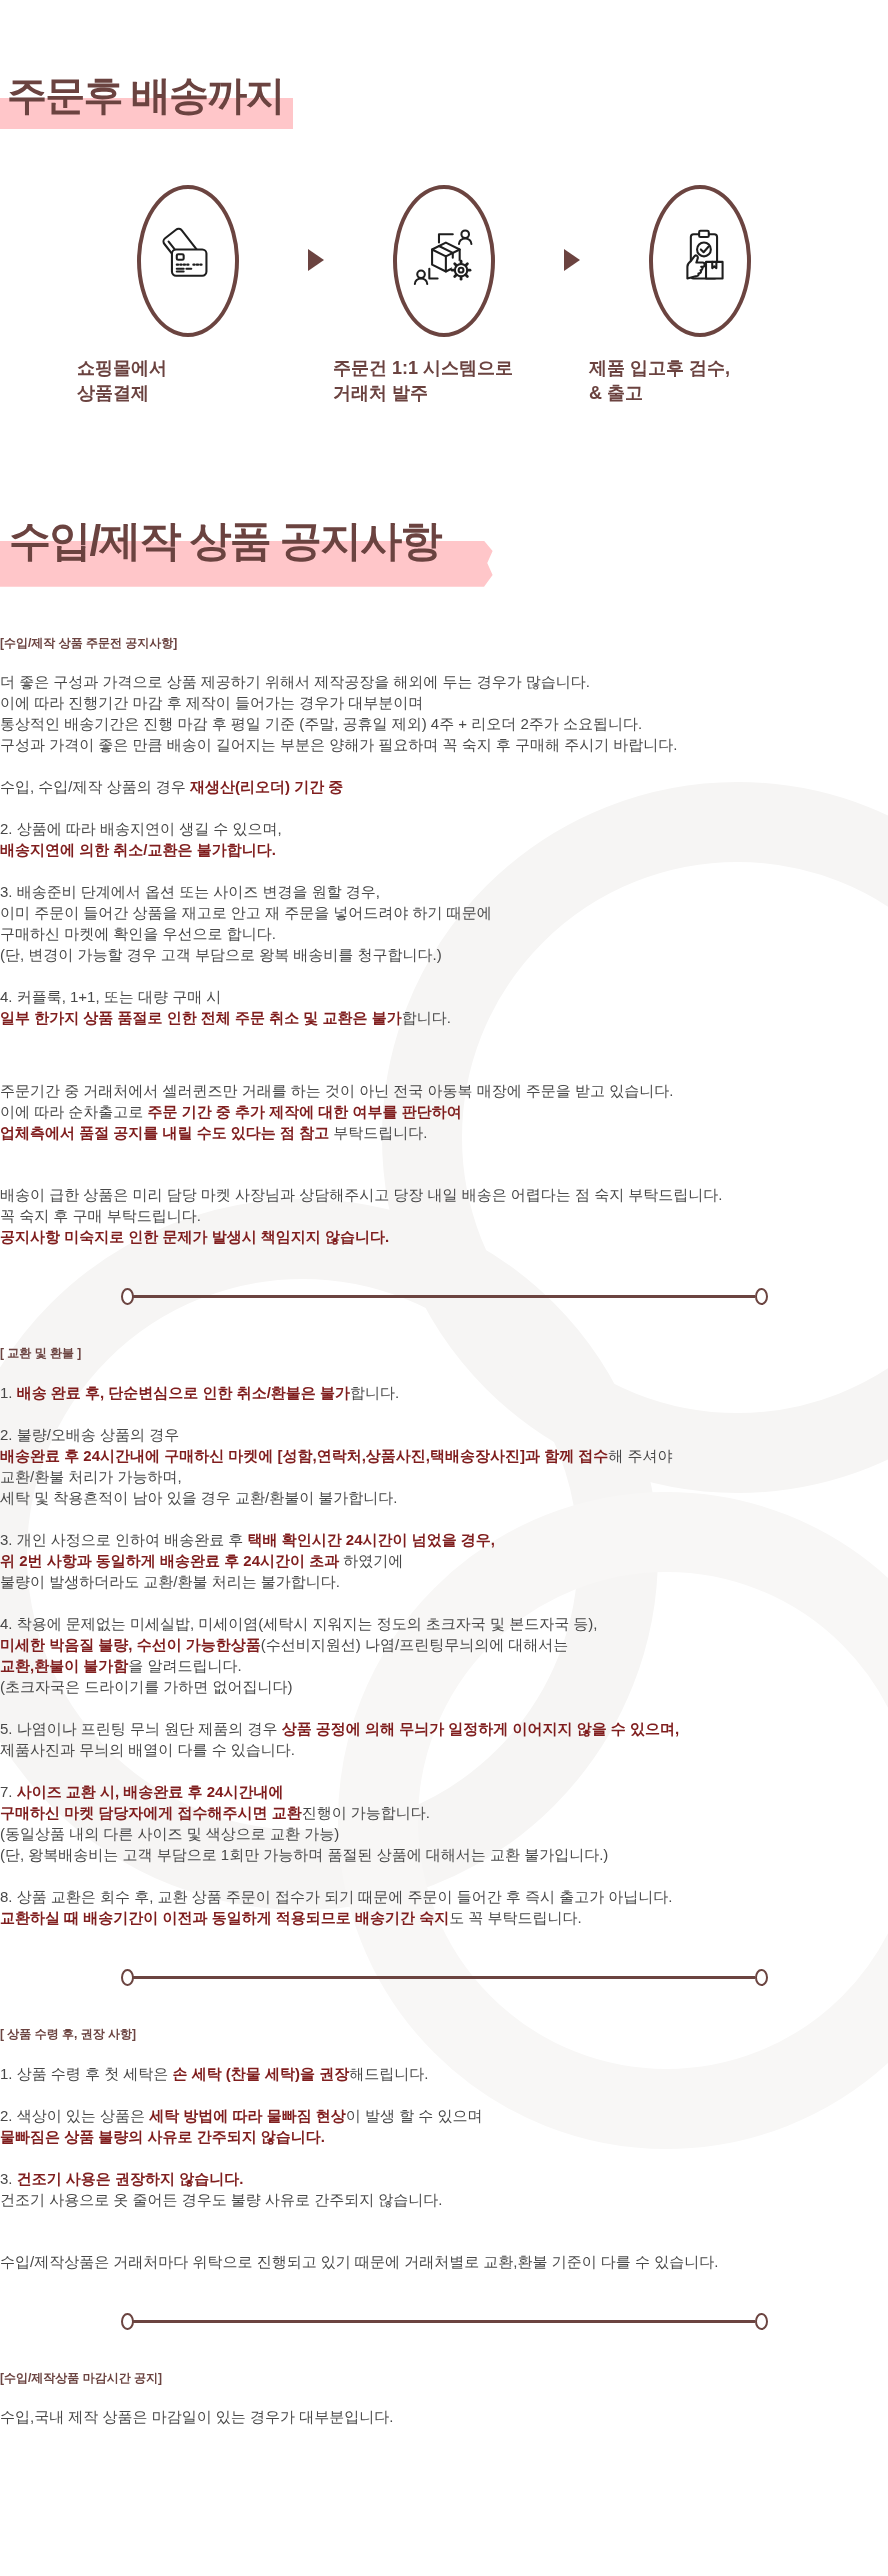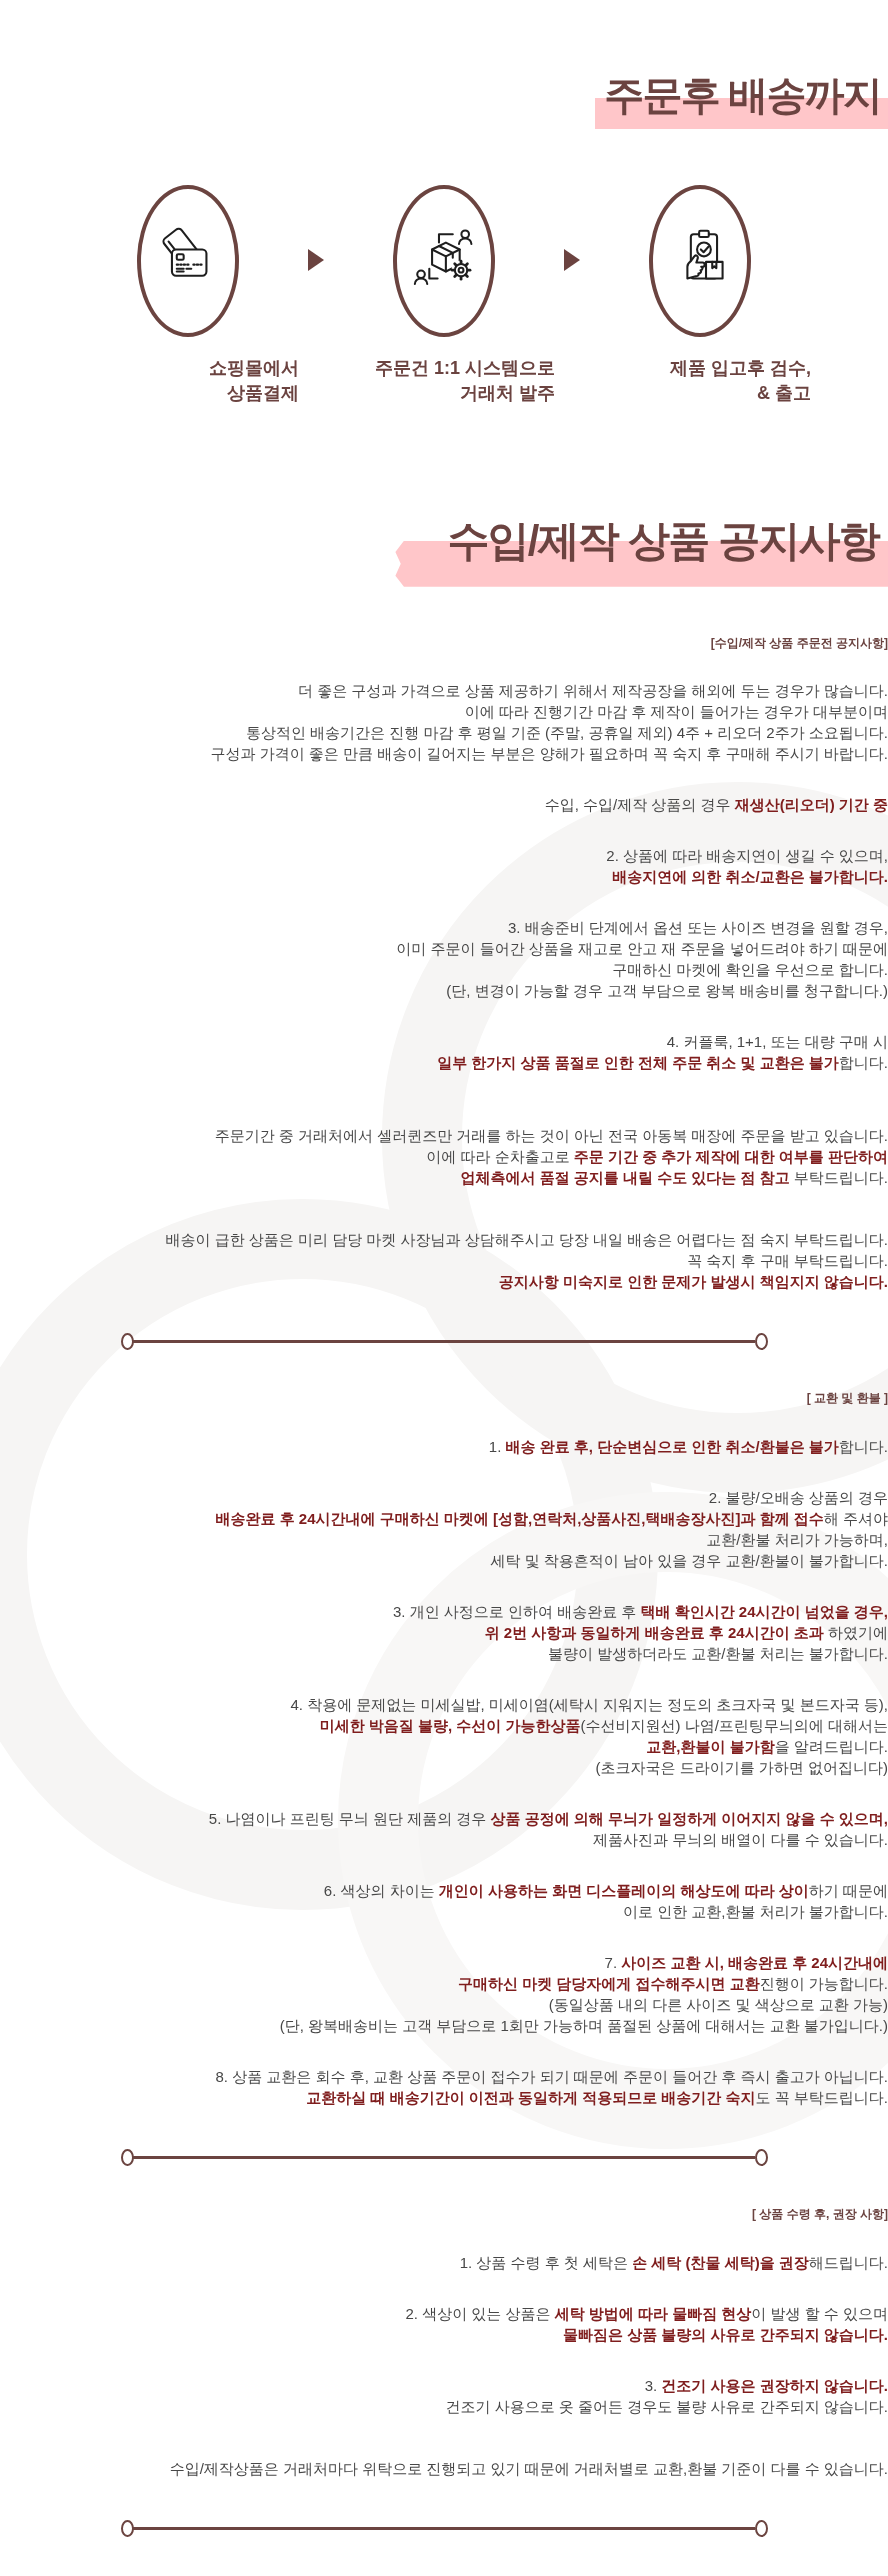--- a/index.html
+++ b/index.html
@@ -1,20 +1,20 @@
 <!DOCTYPE html>
 <html style="font-size:14px"><head>
 <meta charset="utf-8">
 <style>
   html,body{margin:0;padding:0;background:#ffffff;}
   body{
     width:888px;height:2576px;overflow:hidden;
     font-family:"Liberation Sans","DejaVu Sans",sans-serif;
   }
-  .page{position:relative;width:888px;height:2576px;overflow:hidden;text-align:right;background:#fff;}
+  .page{position:relative;width:888px;height:2576px;overflow:hidden;text-align:left;background:#fff;}
   
   .wm{position:absolute;border-radius:50%;border:80px solid #f6f5f4;z-index:0;}
   .wm1{width:551px;height:551px;left:382px;top:782px;}
   .wm2{width:551px;height:551px;left:-53px;top:1199px;}
   .wm3{width:497px;height:497px;left:338px;top:1492px;border-color:#f8f7f6;}
   .content{position:relative;z-index:1;}
 
   
   .t1{padding-top:46px;font-size:40px;font-weight:800;color:#6b4340;letter-spacing:-1.8px;line-height:1.1;}
   .t1 .hl{position:relative;display:inline-block;padding:0 7px;}
@@ -31,21 +31,21 @@
   .flow-arrow{width:0;height:0;border-top:11.5px solid transparent;border-bottom:11.5px solid transparent;border-left:16px solid #6b4340;margin:64px 9px 0;}
 
   
   .t2wrap{margin-top:78px;}
   .t2{position:relative;display:inline-block;font-size:42px;font-weight:800;color:#6b4340;letter-spacing:-1.8px;line-height:1.1;padding:0 9px;z-index:1;}
   .t2 .tape{position:absolute;z-index:-1;left:-43px;right:-43px;top:50%;height:46px;background:#ffc6c9;
     clip-path:polygon(1.6% 0,98.4% 0,100% 22%,99% 48%,100% 74%,98.4% 100%,1.6% 100%,0 76%,1% 50%,0 24%);}
 
   
   .sec-h{margin:37px 0 0;font-size:12px;font-weight:700;color:#6b4340;line-height:1.2;}
-  .block{margin-top:30px;font-size:15px;color:#474747;line-height:21px;}
+  .block{margin-top:21px;font-size:15px;color:#474747;line-height:21px;}
   .block.md{margin-top:41px;}
   .block.lg{margin-top:52px;}
   .block .ln{display:block;}
   .red{color:#7f1d1d;font-weight:700;}
 
   .divider{display:flex;align-items:center;width:647px;margin:41px auto;}
   .divider .ring{width:9px;height:13.3px;border:2.7px solid #6b4440;border-radius:50%;background:#fff;flex:none;}
   .divider .bar{flex:1;height:2.7px;background:#6b4440;margin:0 -0.9px;}
 </style>
 </head>
@@ -204,24 +204,20 @@
           <div class="ln"><span>4. 착용에 문제없는 미세실밥, 미세이염(세탁시 지워지는 정도의 초크자국 및 본드자국 등),</span></div>
           <div class="ln"><span class="red">미세한 박음질 불량, 수선이 가능한상품</span><span>(수선비지원선) 나염/프린팅무늬의에 대해서는</span></div>
           <div class="ln"><span class="red">교환,환불이 불가함</span><span>을 알려드립니다.</span></div>
           <div class="ln"><span>(초크자국은 드라이기를 가하면 없어집니다)</span></div>
         </div>
         <div class="block">
           <div class="ln"><span>5. 나염이나 프린팅 무늬 원단 제품의 경우 </span><span class="red">상품 공정에 의해 무늬가 일정하게 이어지지 않을 수 있으며,</span></div>
           <div class="ln"><span>제품사진과 무늬의 배열이 다를 수 있습니다.</span></div>
         </div>
         <div class="block">
-          <div class="ln"><span>6. 색상의 차이는 </span><span class="red">개인이 사용하는 화면 디스플레이의 해상도에 따라 상이</span><span>하기 때문에</span></div>
-          <div class="ln"><span>이로 인한 교환,환불 처리가 불가합니다.</span></div>
-        </div>
-        <div class="block">
           <div class="ln"><span>7. </span><span class="red">사이즈 교환 시, 배송완료 후 24시간내에</span></div>
           <div class="ln"><span class="red">구매하신 마켓 담당자에게 접수해주시면 교환</span><span>진행이 가능합니다.</span></div>
           <div class="ln"><span>(동일상품 내의 다른 사이즈 및 색상으로 교환 가능)</span></div>
           <div class="ln"><span>(단, 왕복배송비는 고객 부담으로 1회만 가능하며 품절된 상품에 대해서는 교환 불가입니다.)</span></div>
         </div>
         <div class="block">
           <div class="ln"><span>8. 상품 교환은 회수 후, 교환 상품 주문이 접수가 되기 때문에 주문이 들어간 후 즉시 출고가 아닙니다.</span></div>
           <div class="ln"><span class="red">교환하실 때 배송기간이 이전과 동일하게 적용되므로 배송기간 숙지</span><span>도 꼭 부탁드립니다.</span></div>
         </div>
         <div class="divider">

